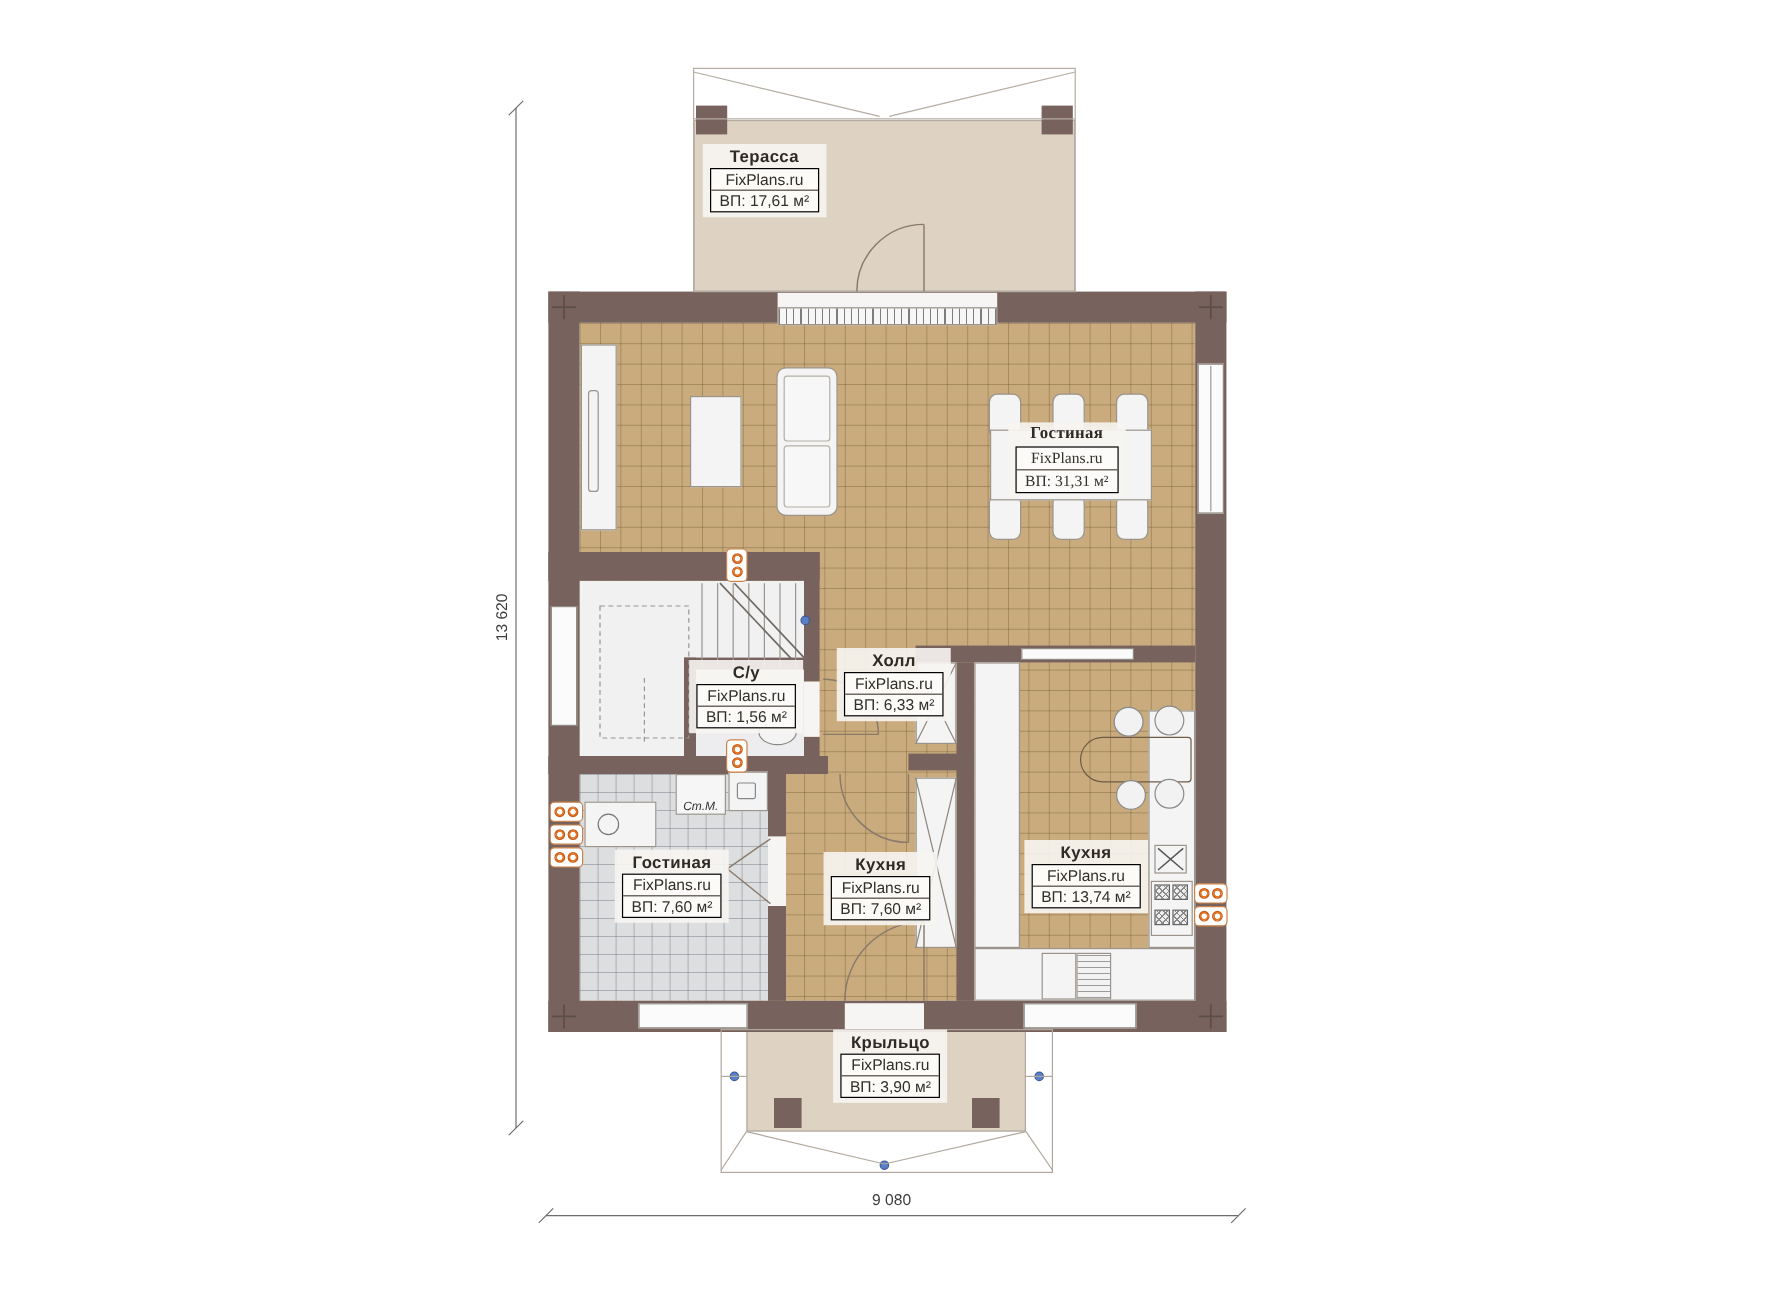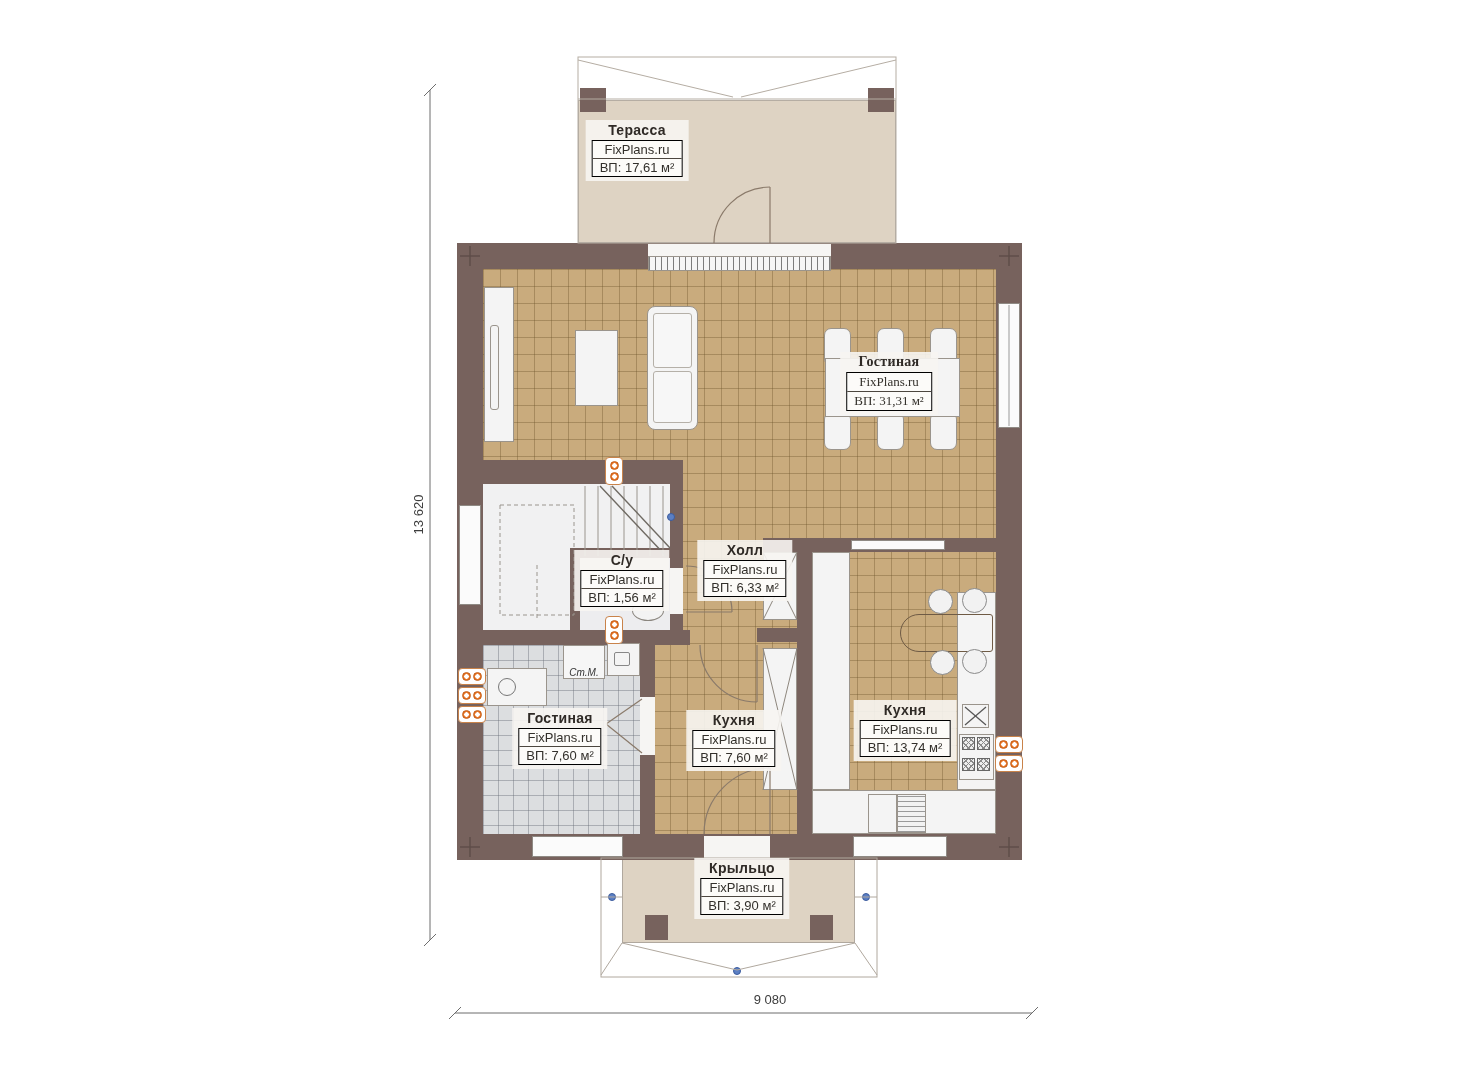--- a/index.html
+++ b/index.html
@@ -313,15 +313,15 @@
   </div>
   <div class="room-label" style="left:742px;top:858px;">
     <div class="room-name">Крыльцо</div>
     <div class="tag">
         <div class="tag-row">FixPlans.ru</div>
     <div class="tag-row">ВП: 3,90 м²</div>
       </div>
   </div>
 
   <div class="dim-text" style="left:388px;top:507px;width:60px;transform:rotate(-90deg);">13 620</div>
-  <div class="dim-text" style="left:730px;top:992px;width:80px;">9 080</div>
+  <div class="dim-text" style="left:703px;top:992px;width:80px;">9 080</div>
 
 </div>
 
 </body></html>

